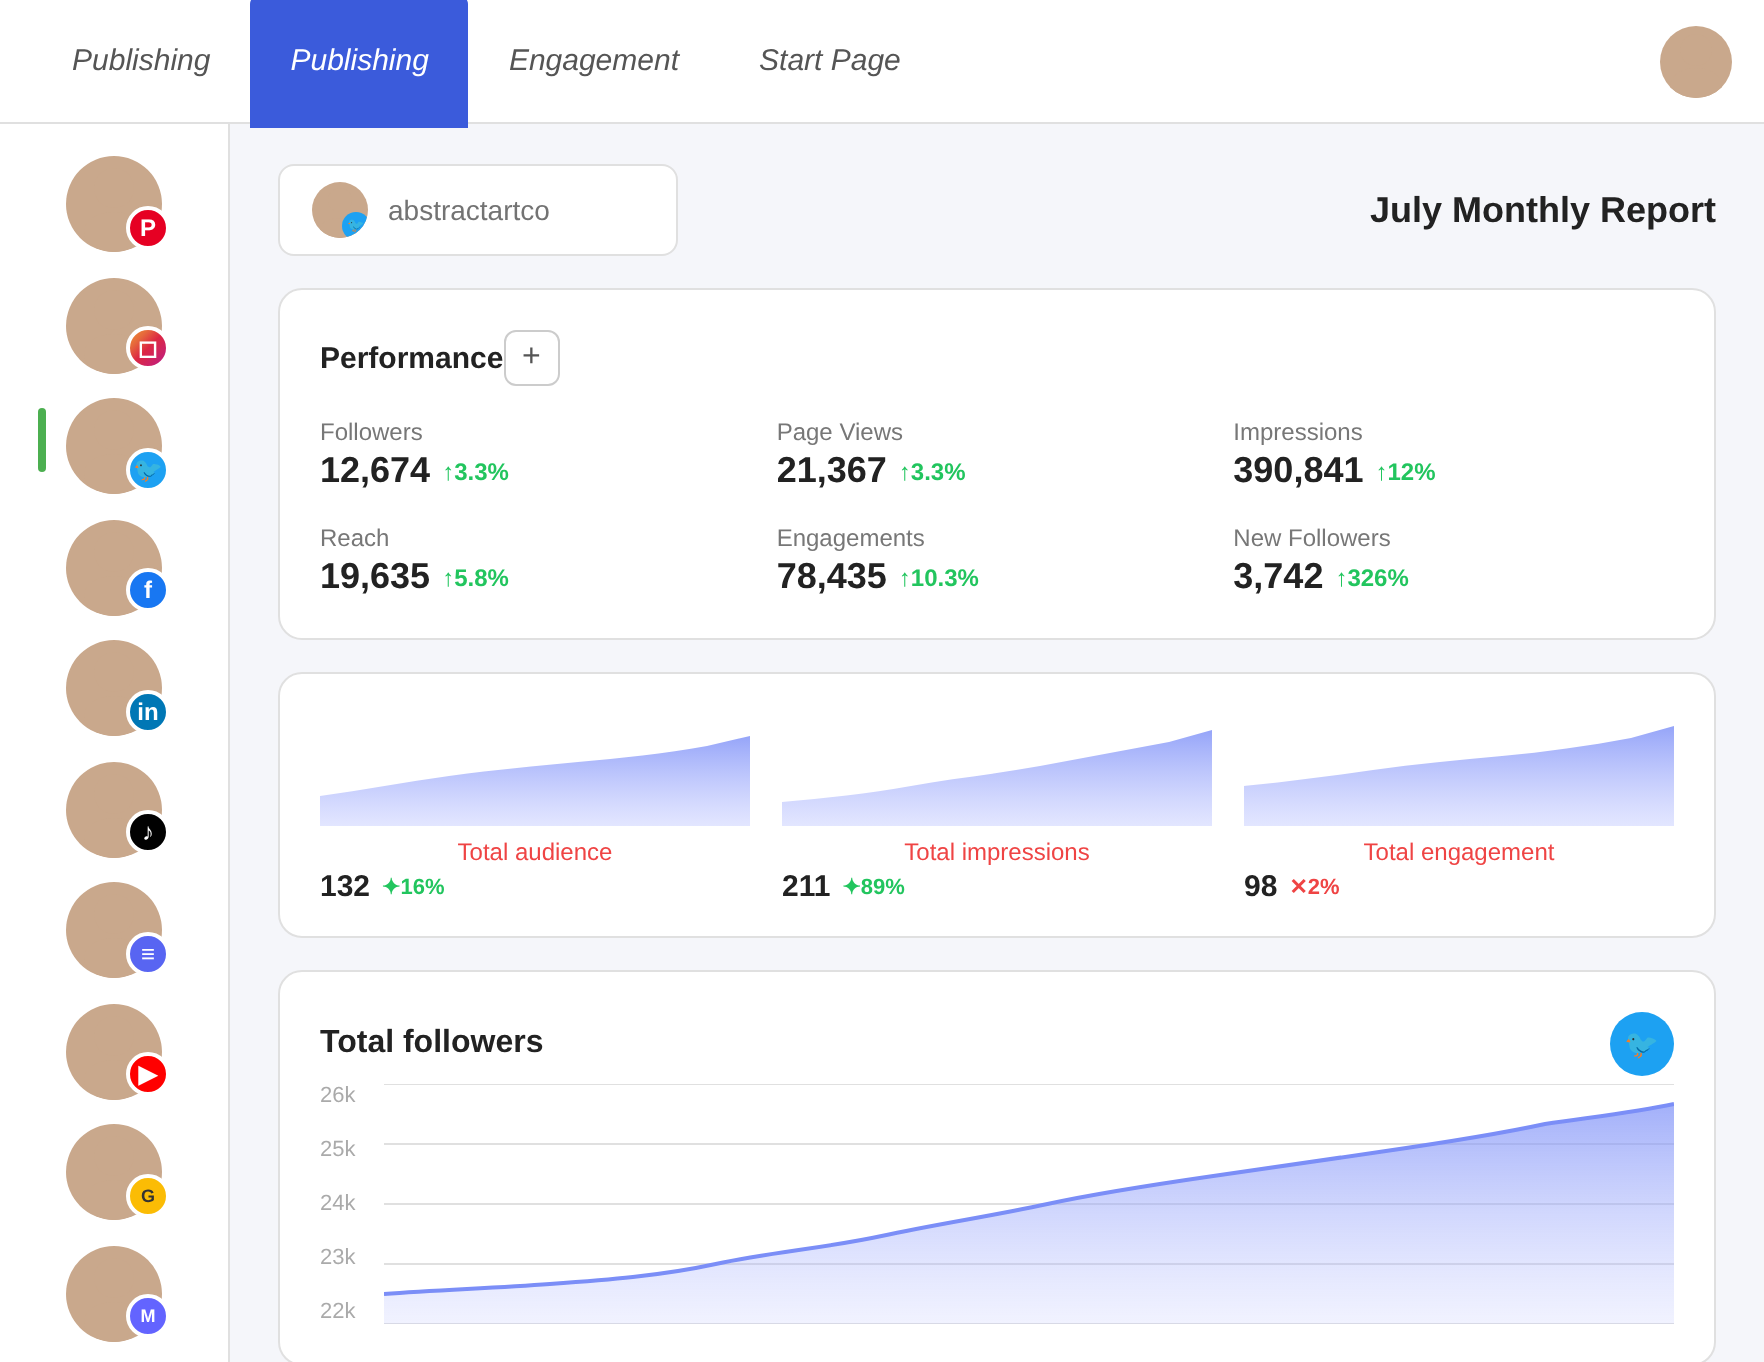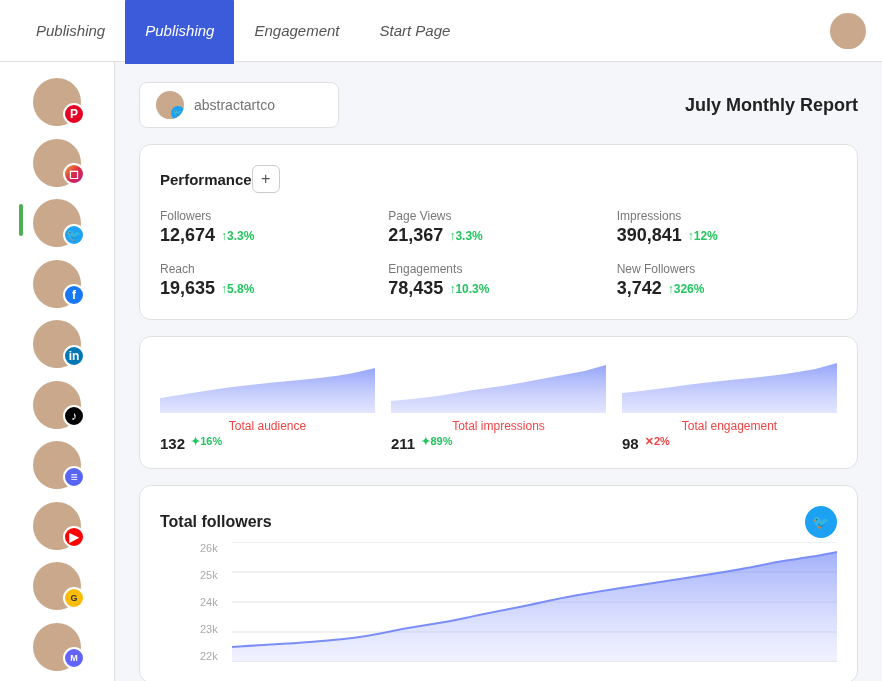--- a/index.html
+++ b/index.html
@@ -131,21 +131,21 @@
       display: grid; grid-template-columns: 1fr 1fr 1fr; gap: 16px;
     }
     .mini-chart-item {}
     .mini-chart-svg {
       width: 100%; height: 60px; display: block;
     }
     .mini-chart-label {
       font-size: 12px; color: #ef4444; margin-top: 6px; text-align: center;
     }
     .mini-chart-value-row {
-      display: flex; align-items: flex-start; gap: 6px; margin-top: 2px;
+      display: flex; align-items: center; gap: 6px; margin-top: 2px;
     }
     .mini-chart-value {
       font-size: 15px; font-weight: 700; color: #222;
     }
 
     
     .followers-card {
       background: #fff; border-radius: 12px; border: 1px solid #e0e0e0; padding: 20px;
       flex: 1;
     }
@@ -153,21 +153,21 @@
       display: flex; align-items: center; justify-content: space-between; margin-bottom: 4px;
     }
     .followers-title {
       font-size: 16px; font-weight: 700; color: #222;
     }
     .twitter-circle-btn {
       width: 32px; height: 32px; border-radius: 50%; background: #1da1f2;
       display: flex; align-items: center; justify-content: center; color: #fff; font-size: 14px;
     }
     .chart-area {
-      position: relative; height: 120px; margin-left: 40px;
+      position: relative; height: 120px;
     }
     .y-axis-labels {
       position: absolute; left: 0; top: 0; height: 100%; display: flex; flex-direction: column; justify-content: space-between;
     }
     .y-label {
       font-size: 11px; color: #aaa;
     }
     .chart-svg-container {
       position: absolute; left: 32px; right: 0; top: 0; bottom: 0;
     }

